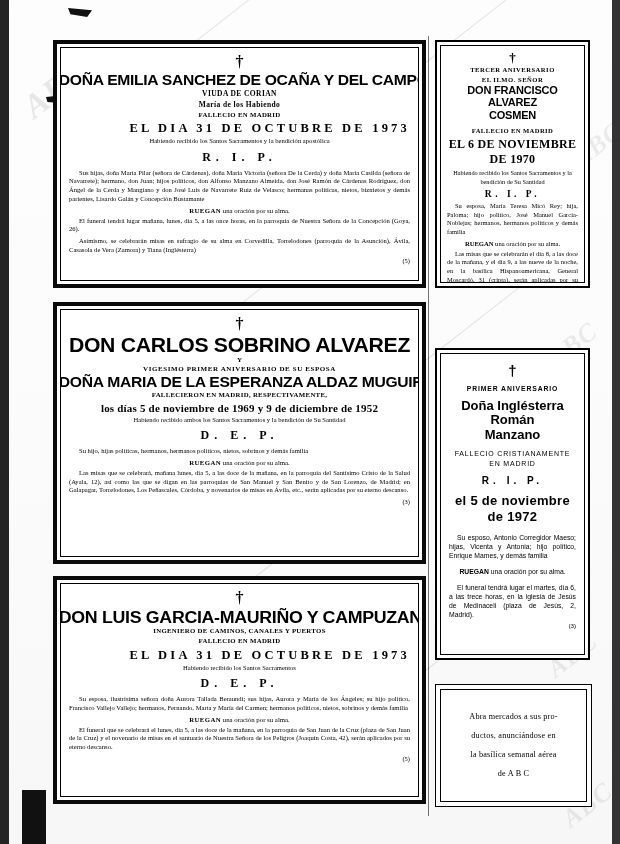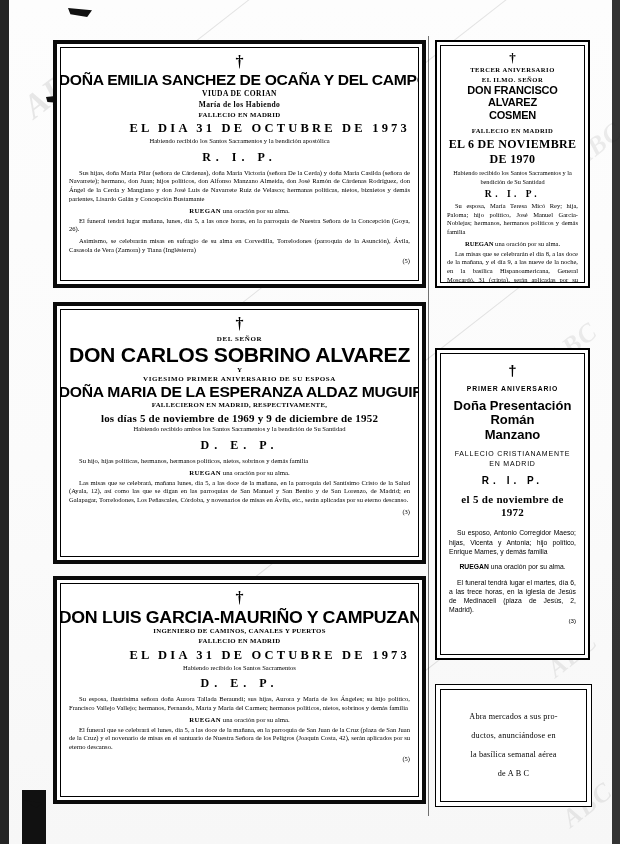--- a/index.html
+++ b/index.html
@@ -150,21 +150,21 @@
   }
   .r-ruegan{text-align:center;font-size:6.6px;margin:3px 0;}
   .r-ruegan b{font-weight:700;}
   .r-ref{text-align:right;font-size:6.2px;margin-top:1px;}
 
   
   .mod{font-family:"Liberation Sans", sans-serif;}
   .mod .r-epigraph{font-weight:700;letter-spacing:.9px;font-size:6.8px;}
   .mod .r-name{font-size:13px;letter-spacing:0;}
   .mod .r-line{font-weight:400;letter-spacing:.8px;font-size:7px;}
-  .mod .r-date{font-size:11px;font-weight:700;font-family:Liberation Serif, serif;}
+  .mod .r-date{font-size:13px;font-weight:700;}
   .mod .r-rip{letter-spacing:4px;font-size:10px;}
   .mod .r-body{font-size:6.8px;text-indent:8px;}
   .mod .r-ruegan{font-size:6.8px;}
 
   
   .advert{
     position:absolute;
     border:1px solid #000;
     background:#fff;
     box-sizing:border-box;
@@ -233,21 +233,20 @@
       </div>
       <div class="l-body">El funeral tendrá lugar mañana, lunes, día 5, a las once horas, en la parroquia de Nuestra Señora de la Concepción (Goya, 26).</div>
       <div class="l-body">Asimismo, se celebrarán misas en sufragio de su alma en Corvedilla, Torrelodones (parroquia de la Asunción), Ávila, Casasola de Vera (Zamora) y Tiana (Inglésterra)</div>
       <div class="l-ref">(5)</div>
     </div>
   </div>
 
   <div class="notice ink" style="left:53px;top:302px;width:373px;height:262px;">
     <div class="inner">
       <div class="cross">†</div>
-      <div class="l-epigraph">DEL SEÑOR</div>
       <div class="l-name">DON CARLOS SOBRINO ALVAREZ</div>
       <div class="l-conj">Y</div>
       <div class="l-epigraph">VIGESIMO PRIMER ANIVERSARIO DE SU ESPOSA</div>
       <div class="l-name n2" style="font-size: 14.8px;">DOÑA MARIA DE LA ESPERANZA ALDAZ MUGUIRO</div>
       <div class="l-subsm">FALLECIERON EN MADRID, RESPECTIVAMENTE,</div>
       <div class="l-date2">los días 5 de noviembre de 1969 y 9 de diciembre de 1952</div>
       <div class="l-small">Habiendo recibido ambos los Santos Sacramentos y la bendición de Su Santidad</div>
       <div class="l-rip">D.  E.  P.</div>
       <div class="l-body">Su hijo, hijas políticas, hermanos, hermanos políticos, nietos, sobrinos y demás familia</div>
       <div class="l-ruegan">
@@ -296,21 +295,21 @@
       </div>
       <div class="r-body">Las misas que se celebrarán el día 8, a las doce de la mañana, y el día 9, a las nueve de la noche, en la basílica Hispanoamericana, General Moscardó, 31 (cripta), serán aplicadas por su eterno descanso.</div>
 
     </div>
   </div>
 
   <div class="notice mod" style="left:435px;top:348px;width:155px;height:312px;border-width:2px;">
     <div class="inner" style="padding:8px 8px;">
       <div class="cross sm" style="font-size:15px;margin-bottom:7px;">†</div>
       <div class="r-epigraph">PRIMER ANIVERSARIO</div>
-      <div class="r-name" style="margin-top:5px;">Doña Presentación Román</div>
+      <div class="r-name" style="margin-top:5px;">Doña Inglésterra Román</div>
       <div class="r-name">Manzano</div>
       <div class="r-line" style="margin-top:7px;">FALLECIO CRISTIANAMENTE</div>
       <div class="r-line">EN MADRID</div>
       <div class="r-rip" style="margin:7px 0;">R. I. P.</div>
       <div class="r-date" style="margin:7px 0;">el 5 de noviembre de 1972</div>
       <div class="r-body" style="margin-top:9px;">Su esposo, Antonio Corregidor Maeso; hijas, Vicenta y Antonia; hijo político, Enrique Mames, y demás familia</div>
       <div class="r-ruegan" style="margin:7px 0;">
         <b>RUEGAN</b>
         <span>una oración por su alma.</span>
       </div>

